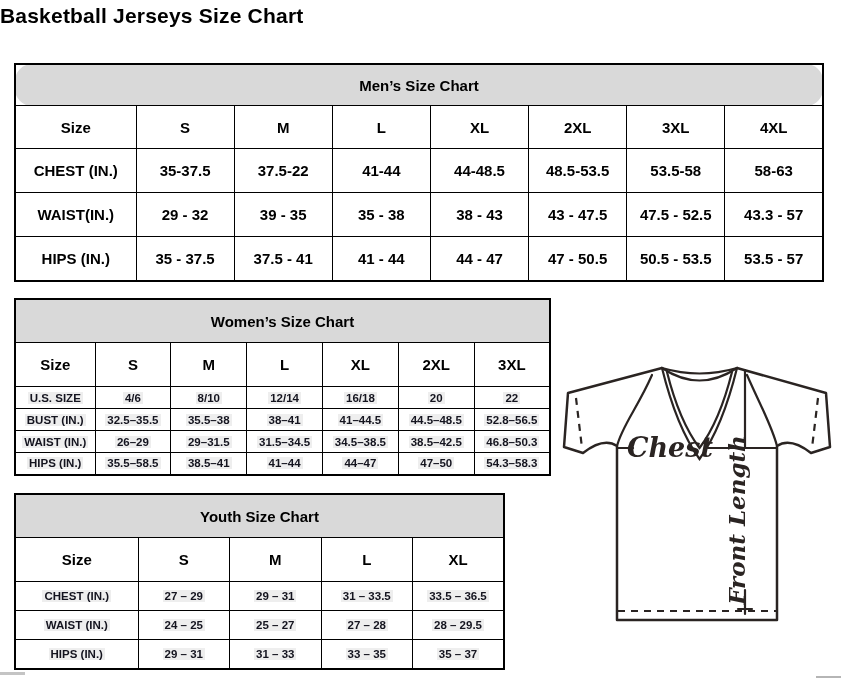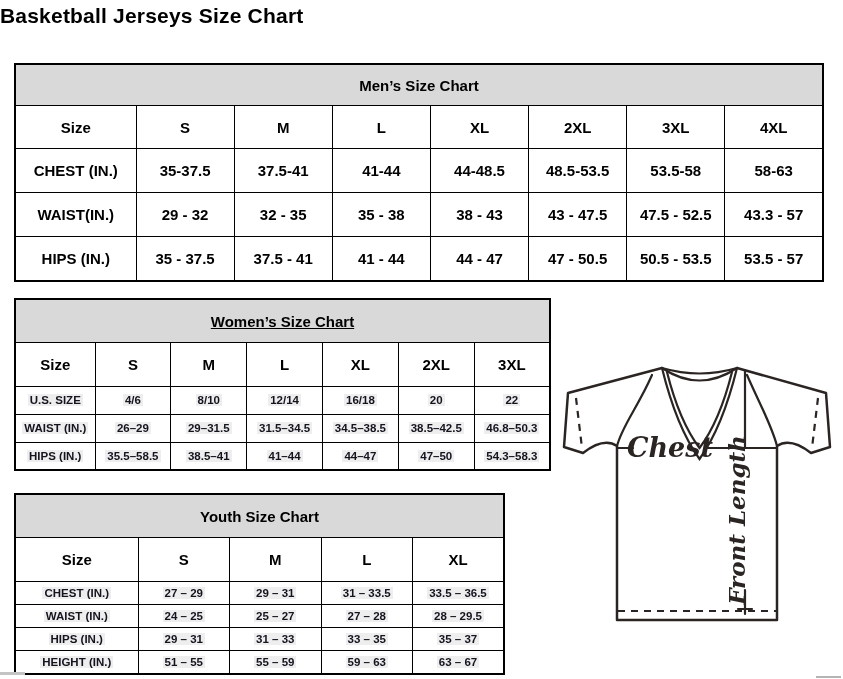--- a/index.html
+++ b/index.html
@@ -16,27 +16,27 @@
     border:2.5px solid #000;background:#fff;
   }
   table.chart th,table.chart td{
     border:1.5px solid #000;text-align:center;vertical-align:middle;
     font-weight:bold;padding:0;overflow:hidden;white-space:nowrap;
   }
   tr.band th{background:#d9d9d9;font-size:15px;}
   
   table.mens{left:14px;top:63px;width:810px;height:214px;font-size:15px;}
   table.mens col.c0{width:121px;}
-  table.mens tr.band th{height:40px;}
+  table.mens tr.band th{height:40px;border-radius:17px;}
   table.mens tr.cols th{height:42px;}
   table.mens tbody tr{height:44px;}
   
   table.womens{left:14px;top:298px;width:537px;height:173px;}
   table.womens col.c0{width:80px;}
-  table.womens tr.band th{height:42px;text-decoration:underline;}
+  table.womens tr.band th{height:42px;}
   table.womens tr.cols th{height:43px;font-size:15px;}
   table.womens tbody tr{height:22px;}
   table.womens tbody th,table.womens tbody td{font-size:11.5px;color:#14141f;}
   
   table.youth{left:14px;top:493px;width:491px;height:177px;}
   table.youth col.c0{width:123px;}
   table.youth tr.band th{height:42px;margin-left:27px;}
   table.youth tr.cols th{height:43px;font-size:15px;}
   table.youth tbody tr{height:23px;}
   table.youth tbody th,table.youth tbody td{font-size:11.5px;color:#14141f;}
@@ -84,31 +84,31 @@
         <th>XL</th>
         <th>2XL</th>
         <th>3XL</th>
         <th>4XL</th>
       </tr>
     </thead>
     <tbody>
       <tr>
         <th>CHEST (IN.)</th>
         <td>35-37.5</td>
-        <td>37.5-41</td>
+        <td>37.5-22</td>
         <td>41-44</td>
         <td>44-48.5</td>
         <td>48.5-53.5</td>
         <td>53.5-58</td>
         <td>58-63</td>
       </tr>
       <tr>
         <th>WAIST(IN.)</th>
         <td>29 - 32</td>
-        <td>32 - 35</td>
+        <td>39 - 35</td>
         <td>35 - 38</td>
         <td>38 - 43</td>
         <td>43 - 47.5</td>
         <td>47.5 - 52.5</td>
         <td>43.3 - 57</td>
       </tr>
       <tr>
         <th>HIPS (IN.)</th>
         <td>35 - 37.5</td>
         <td>37.5 - 41</td>
@@ -149,20 +149,29 @@
       <tr>
         <th><span class="hl">U.S. SIZE</span></th>
         <td><span class="hl">4/6</span></td>
         <td><span class="hl">8/10</span></td>
         <td><span class="hl">12/14</span></td>
         <td><span class="hl">16/18</span></td>
         <td><span class="hl">20</span></td>
         <td><span class="hl">22</span></td>
       </tr>
       <tr>
+        <th><span class="hl">BUST (IN.)</span></th>
+        <td><span class="hl">32.5–35.5</span></td>
+        <td><span class="hl">35.5–38</span></td>
+        <td><span class="hl">38–41</span></td>
+        <td><span class="hl">41–44.5</span></td>
+        <td><span class="hl">44.5–48.5</span></td>
+        <td><span class="hl">52.8–56.5</span></td>
+      </tr>
+      <tr>
         <th><span class="hl">WAIST (IN.)</span></th>
         <td><span class="hl">26–29</span></td>
         <td><span class="hl">29–31.5</span></td>
         <td><span class="hl">31.5–34.5</span></td>
         <td><span class="hl">34.5–38.5</span></td>
         <td><span class="hl">38.5–42.5</span></td>
         <td><span class="hl">46.8–50.3</span></td>
       </tr>
       <tr>
         <th><span class="hl">HIPS (IN.)</span></th>
@@ -211,27 +220,20 @@
         <td><span class="hl">27 – 28</span></td>
         <td><span class="hl">28 – 29.5</span></td>
       </tr>
       <tr>
         <th><span class="hl">HIPS (IN.)</span></th>
         <td><span class="hl">29 – 31</span></td>
         <td><span class="hl">31 – 33</span></td>
         <td><span class="hl">33 – 35</span></td>
         <td><span class="hl">35 – 37</span></td>
       </tr>
-      <tr>
-        <th><span class="hl">HEIGHT (IN.)</span></th>
-        <td><span class="hl">51 – 55</span></td>
-        <td><span class="hl">55 – 59</span></td>
-        <td><span class="hl">59 – 63</span></td>
-        <td><span class="hl">63 – 67</span></td>
-      </tr>
     </tbody>
   </table>
 
   <svg class="jersey" viewBox="0 0 286 264" xmlns="http://www.w3.org/2000/svg">
 
     <path class="outline" d="M106,6 L12,31 L8,85 L27,91 C40,81 52,78 61,84
              L61,258 L221,258 L221,84
              C230,78 242,81 255,91 L274,85 L270,31 L181,6"></path>
 
     <path class="thin" d="M106,6 Q143.5,17 181,6"></path>

